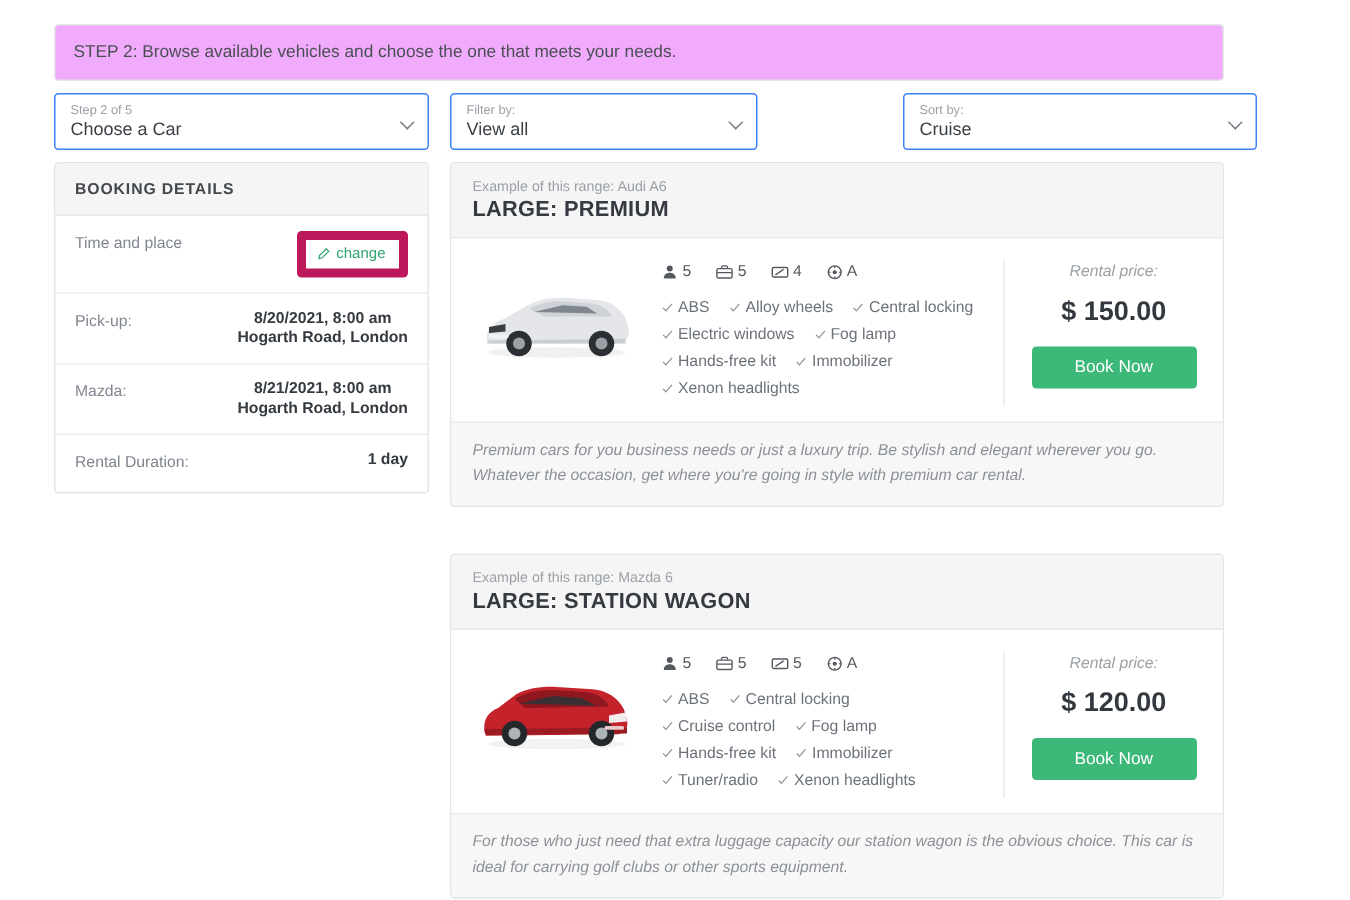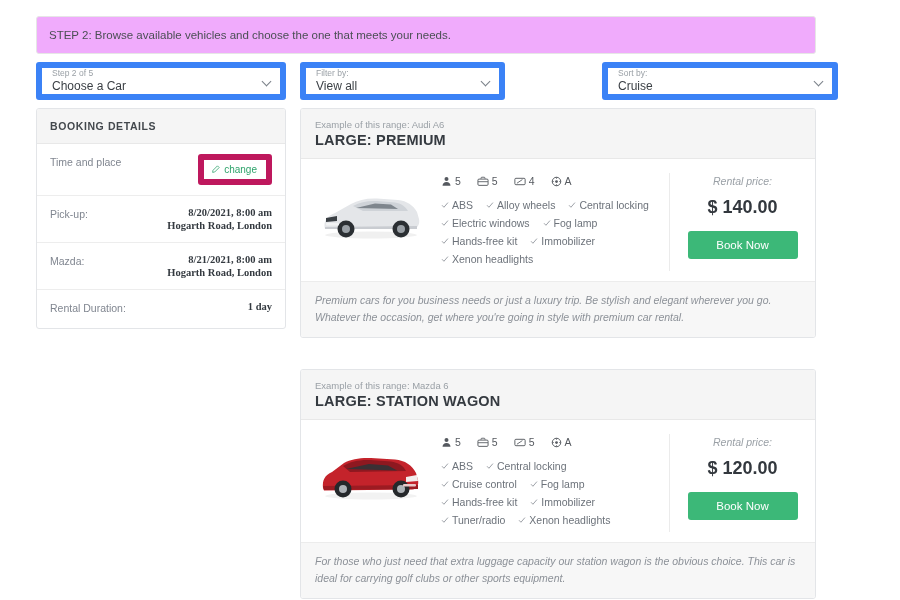--- a/index.html
+++ b/index.html
@@ -23,21 +23,21 @@
     display: flex; align-items: center;
     padding: 0 12px;
   }
   .step-banner-text { font-size: 11.5px; color: #4a4f54; }
 
   
   .selects { position: absolute; left: 36px; top: 62px; width: 780px; height: 38px; }
   .select-box {
     position: absolute; top: 0; height: 38px;
     background: #fff;
-    border: 6px solid #3b82f6;
+    border: 1px solid #3b82f6;
     border-radius: 3px;
     padding: 4px 26px 4px 10px;
     display: flex; flex-direction: column; justify-content: center;
   }
   .select-box.sb1 { left: 0; width: 250px; }
   .select-box.sb2 { left: 264px; width: 205px; }
   .select-box.sb3 { left: 566px; width: 236px; }
   .select-label { font-size: 8.5px; color: #9aa0a6; line-height: 11px; }
   .select-value { font-size: 12px; color: #3a3f44; line-height: 15px; }
   .chevron {
@@ -71,21 +71,21 @@
   .booking-row {
     display: flex; align-items: flex-start; justify-content: space-between;
     padding: 10px 13px;
     border-bottom: 1px solid #ededed;
     min-height: 38px;
   }
   .booking-row:last-child { border-bottom: none; }
   .booking-row .rl { font-size: 10.5px; color: #808690; padding-top: 2px; }
   .booking-row .rv {
     font-size: 10.5px; font-weight: bold; color: #343a40;
-    text-align: right; line-height: 13px; font-family: Liberation Serif, serif;
+    text-align: center; line-height: 13px;
   }
   .change-btn {
     border: 6px solid #be185d;
     border-radius: 3px;
     background: #fff;
     color: #2ea36b;
     font-size: 10px;
     padding: 4px 9px 4px 7px;
     display: inline-flex; align-items: center; gap: 4px;
     cursor: pointer;
@@ -326,21 +326,21 @@
             <svg class="tick" viewBox="0 0 12 12">
                 <path d="M1.6 6.4l2.8 3 6-7" fill="none" stroke="#8e939a" stroke-width="1.3"></path>
               </svg>
             <span>Xenon headlights</span>
           </span>
         </div>
       </div>
 
       <div class="price-col">
         <span class="price-label">Rental price:</span>
-        <span class="price-value">$ 140.00</span>
+        <span class="price-value">$ 150.00</span>
         <button class="book-btn">Book Now</button>
       </div>
     </div>
     <div class="card-foot">Premium cars for you business needs or just a luxury trip. Be stylish and elegant wherever you go. Whatever the occasion, get where you're going in style with premium car rental.</div>
   </div>
 
   <div class="card c2">
     <div class="card-head">
       <div class="card-example">Example of this range: Mazda 6</div>
       <div class="card-title">LARGE: STATION WAGON</div>

